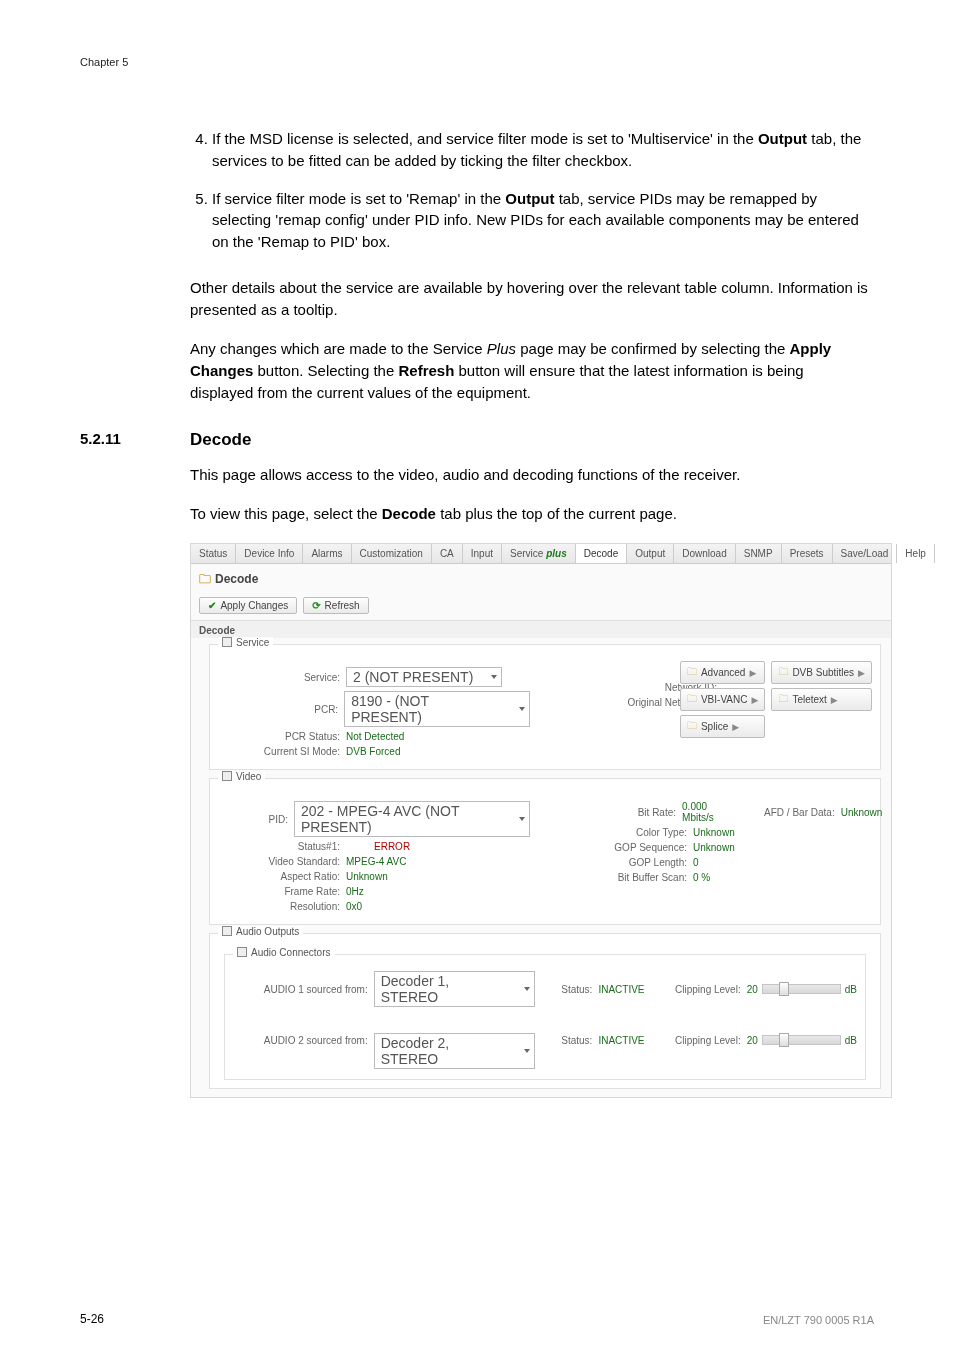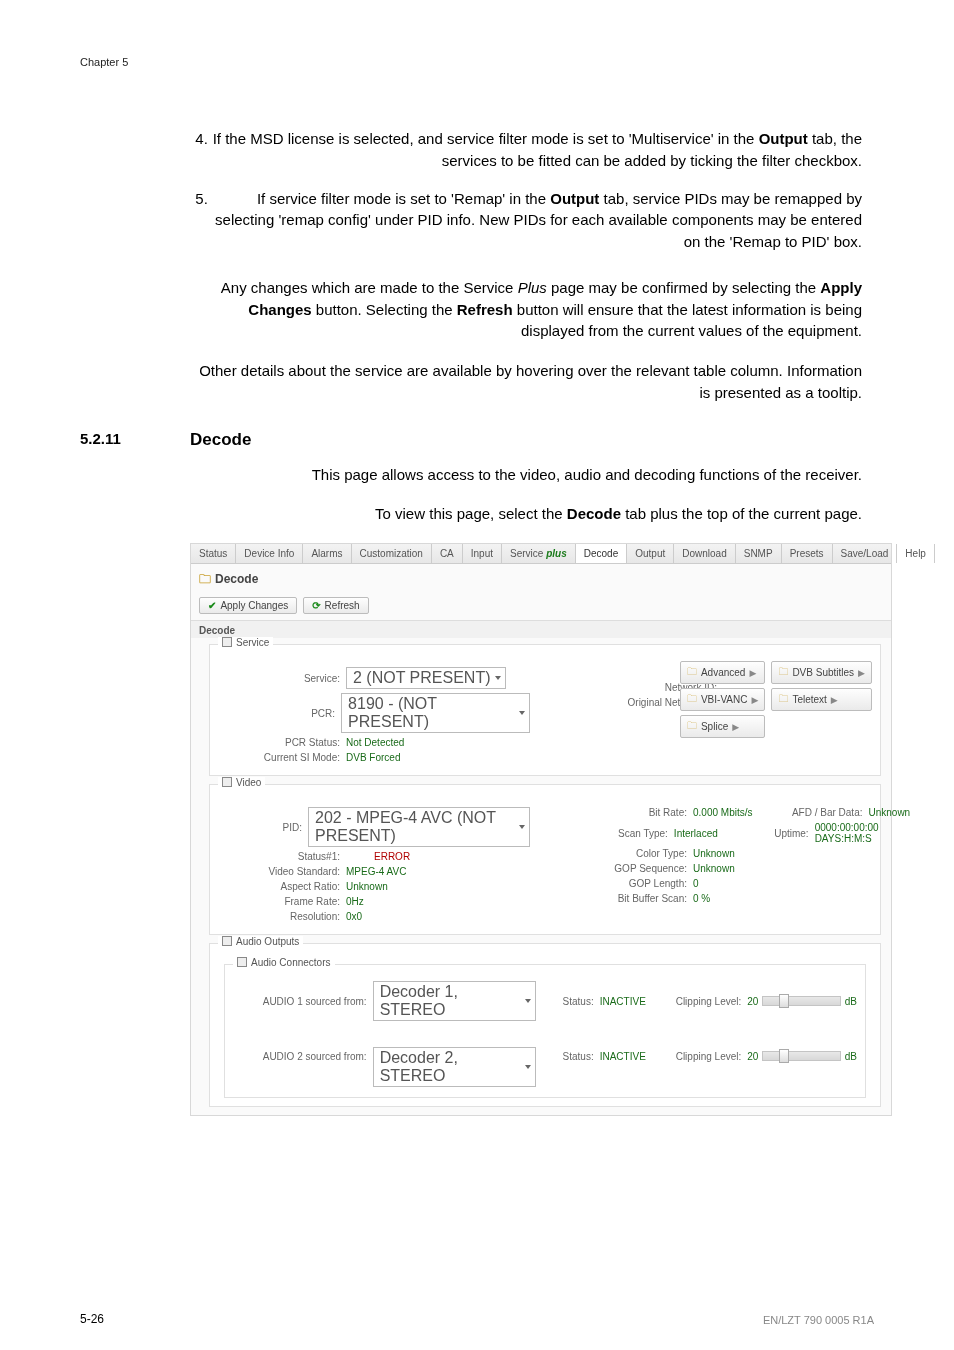--- a/index.html
+++ b/index.html
@@ -18,22 +18,21 @@
     padding: 56px 80px 40px 80px;
     border-radius: 25px;
   }
   .chapter-head {
     font-size: 11px;
     color: #222;
     margin-bottom: 60px;
   }
   .body-col {
     margin-left: 110px;
-    margin-right: 12px;
-    text-align: right;
+    margin-right: 4px;
   }
   ol.instr {
     margin: 0 0 24px 0;
     padding-left: 22px;
     font-size: 15px;
     line-height: 1.45;
   }
   ol.instr li {
     margin-bottom: 16px;
   }
@@ -142,25 +141,25 @@
     background: #eee;
     margin-right: 4px;
     vertical-align: -1px;
   }
 
   .row { display: flex; margin-bottom: 4px; align-items: center; }
   .lab { width: 120px; text-align: right; color: #666; padding-right: 6px; }
   .val { color: #1a6b1a; }
   .combo {
     border: 1px solid #bbb;
-    padding: 1px 14px 1px 6px;
+    padding: 1px 28px 1px 6px;
     background: #fff;
     position: relative;
     color: #555;
-    font-size: 16px;
+    font-size: 14px;
     min-width: 110px;
     display: inline-block;
   }
   .combo::after {
     content: "";
     position: absolute;
     right: 4px; top: 50%;
     margin-top: -2px;
     border-left: 3px solid transparent;
     border-right: 3px solid transparent;
@@ -236,24 +235,24 @@
   <div class="body-col">
     <ol class="instr" start="4">
       <li>
         <span>If the MSD license is selected, and service filter mode is set to 'Multiservice' in the </span><b>Output</b><span> tab, the services to be fitted can be added by ticking the filter checkbox.</span>
       </li>
       <li>
         <span>If service filter mode is set to 'Remap' in the </span><b>Output</b><span> tab, service PIDs may be remapped by selecting 'remap config' under PID info. New PIDs for each available components may be entered on the 'Remap to PID' box.</span>
       </li>
     </ol>
 
+    <div class="para">Other details about the service are available by hovering over the relevant table column. Information is presented as a tooltip.</div>
     <div class="para">
       <span>Any changes which are made to the Service </span><i>Plus</i><span> page may be confirmed by selecting the </span><b>Apply Changes</b><span> button. Selecting the </span><b>Refresh</b><span> button will ensure that the latest information is being displayed from the current values of the equipment.</span>
     </div>
-    <div class="para">Other details about the service are available by hovering over the relevant table column. Information is presented as a tooltip.</div>
   </div>
 
   <div class="sec-row">
     <div class="sec-num">5.2.11</div>
     <div class="sec-title">Decode</div>
   </div>
 
   <div class="body-col">
     <div class="para">This page allows access to the video, audio and decoding functions of the receiver.</div>
     <div class="para">
@@ -393,26 +392,20 @@
               <span class="lab">Resolution:</span>
               <span class="val">0x0</span>
             </div>
         </div>
         <div>
           <div class="row">
             <span class="lab" style="width:110px;">Bit Rate:</span>
               <span class="val">0.000 Mbits/s</span>
             <span class="lab" style="width:110px;">AFD / Bar Data:</span>
               <span class="val">Unknown</span>
-          </div>
-          <div class="row">
-            <span class="lab" style="width:110px;">Scan Type:</span>
-              <span class="val">Interlaced</span>
-            <span class="lab" style="width:110px;">Uptime:</span>
-              <span class="val">0000:00:00:00 DAYS:H:M:S</span>
           </div>
           <div class="row">
               <span class="lab" style="width:110px;">Color Type:</span>
               <span class="val">Unknown</span>
             </div>
           <div class="row">
               <span class="lab" style="width:110px;">GOP Sequence:</span>
               <span class="val">Unknown</span>
             </div>
           <div class="row">

